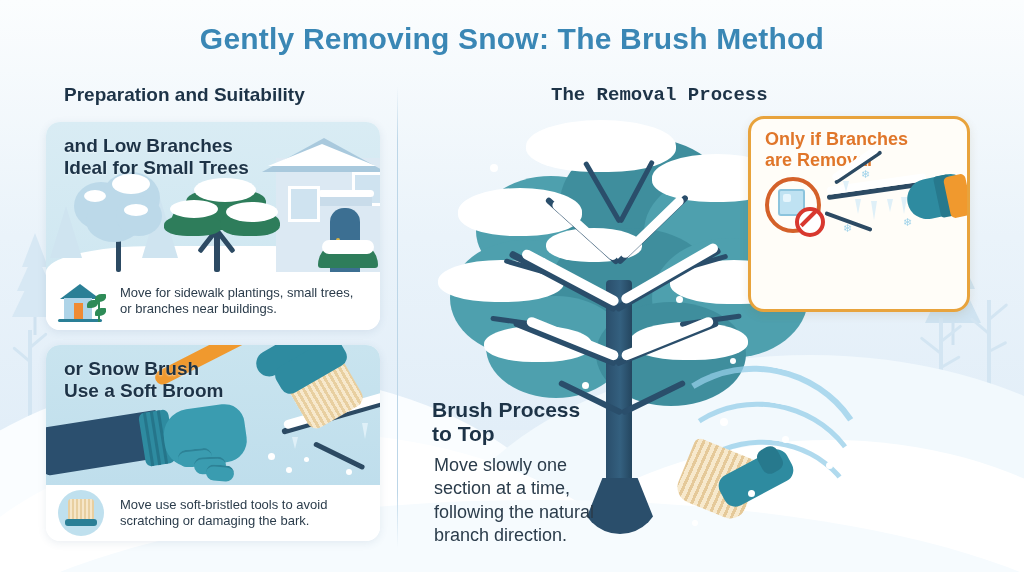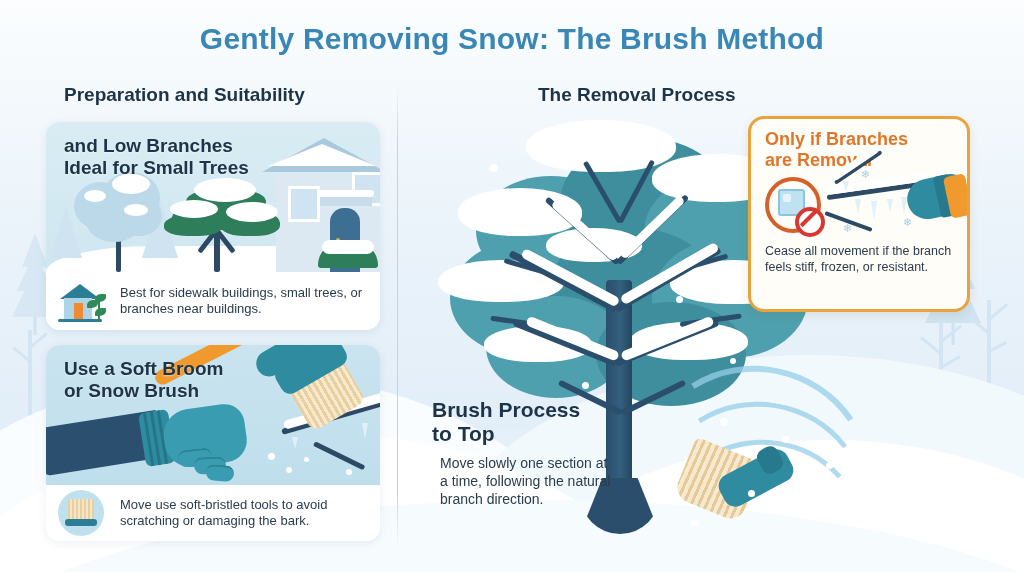--- a/index.html
+++ b/index.html
@@ -50,21 +50,21 @@
     position:absolute; left:0; top:22px; width:1024px;
     text-align:center;
     font-size:30px; font-weight:bold; letter-spacing:.2px;
     color:#3a87b5;
   }
   .section-head {
     position:absolute; top:84px;
     font-size:19px; font-weight:bold; color:#1d3347;
   }
   .section-head.left { left:64px; }
-  .section-head.right { left:538px; }
+  .section-head.right { left:551px;font-family:Liberation Mono, monospace; }
 
   .divider {
     position:absolute; left:397px; top:86px;
     width:1px; height:462px;
     background: linear-gradient(180deg, rgba(168,200,222,0) 0%, #bcd6e8 12%, #bcd6e8 88%, rgba(168,200,222,0) 100%);
   }
 
   
   .card {
     position:absolute; left:46px; width:334px;
@@ -179,21 +179,21 @@
   .cbrush-head { position:absolute; left:739px; top:440px; width:34px; height:76px; background:#2e8ba0; border-radius:12px; transform:rotate(62deg);}
   .cbrush-knob { position:absolute; left:757px; top:449px; width:26px; height:22px; background:#27798d; border-radius:8px; transform:rotate(62deg);}
   .cbrush-bristles { position:absolute; left:682px; top:448px; width:72px; height:64px; transform:rotate(22deg);
       background: repeating-linear-gradient(92deg,#e5c999 0 3px,#f7e9cd 3px 7px); border-radius:6px 6px 16px 16px;}
 
   
   .bbt {
     position:absolute; left:432px; top:398px; width:190px;
   }
   .bbt h3 { margin:0; font-size:21px; font-weight:bold; color:#1d3347; line-height:1.14; }
-  .bbt p { margin:8px 8px 0; font-size:14px; line-height:1.3; color:#2b3c4b; }
+  .bbt p { margin:8px 2px 0; font-size:18px; line-height:1.3; color:#2b3c4b; }
 
   
   .callout {
     position:absolute; left:748px; top:116px; width:222px; height:196px;
     background:#fffdf8; border:3px solid #e8a33c; border-radius:16px;
     box-sizing:border-box; overflow:hidden;
     box-shadow: 0 3px 10px rgba(120,90,30,.12);
   }
   .callout h3 {
     margin:0; position:absolute; left:14px; top:10px; width:160px;
@@ -329,21 +329,21 @@
         <div class="hi-body"></div>
         <div class="hi-door"></div>
         <div class="hi-base"></div>
         <div class="hi-plant">
           <div class="hi-stem"></div>
           <i style="left:-5px;top:8px;width:11px;height:8px;"></i>
           <i style="left:3px;top:2px;width:11px;height:8px;"></i>
           <i style="left:3px;top:16px;width:11px;height:8px;"></i>
         </div>
       </div>
-      <p>Best for sidewalk buildings, small trees, or branches near buildings.</p>
+      <p>Move for sidewalk plantings, small trees, or branches near buildings.</p>
     </div>
   </div>
 
   <div class="card card-2">
     <div class="card-art">
 
       <div class="c2-branch" style="left:236px;top:84px;width:112px;height:6px;transform:rotate(-16deg);"></div>
       <div class="c2-bsnow" style="left:238px;top:76px;width:108px;height:9px;transform:rotate(-16deg);"></div>
       <div class="c2-branch" style="left:246px;top:44px;width:60px;height:5px;transform:rotate(-58deg);"></div>
       <div class="c2-bsnow" style="left:244px;top:38px;width:56px;height:8px;transform:rotate(-58deg);"></div>
@@ -368,22 +368,22 @@
       <div class="c2-bhandle"></div>
       <div class="c2-bbristles"></div>
       <div class="c2-bhead"></div>
 
       <div class="flake" style="left:222px;top:108px;width:7px;height:7px;"></div>
       <div class="flake" style="left:240px;top:122px;width:6px;height:6px;"></div>
       <div class="flake" style="left:258px;top:112px;width:5px;height:5px;"></div>
       <div class="flake" style="left:300px;top:124px;width:6px;height:6px;"></div>
 
       <div class="card-title">
+        <div>or Snow Brush</div>
         <div>Use a Soft Broom</div>
-        <div>or Snow Brush</div>
       </div>
     </div>
 
     <div class="card-foot">
       <div class="foot-icon">
         <div class="bi-circle"></div>
         <div class="bi-bristles"></div>
         <div class="bi-base"></div>
       </div>
       <p>Move use soft-bristled tools to avoid scratching or damaging the bark.</p>
@@ -491,16 +491,15 @@
     <div class="c2-icicle" style="left:92px;top:62px;border-top-width:11px;"></div>
 
     <div class="co-glovehand"></div>
     <div class="co-cuffring"></div>
     <div class="co-cuff"></div>
 
     <div class="sparkle" style="left:110px;top:50px;">❄</div>
     <div class="sparkle" style="left:152px;top:98px;">❄</div>
     <div class="sparkle" style="left:92px;top:104px;">❄</div>
 
-    <p>Cease all movement if the branch feels stiff, frozen, or resistant.</p>
   </div>
 
 </div>
 
 </body></html>

